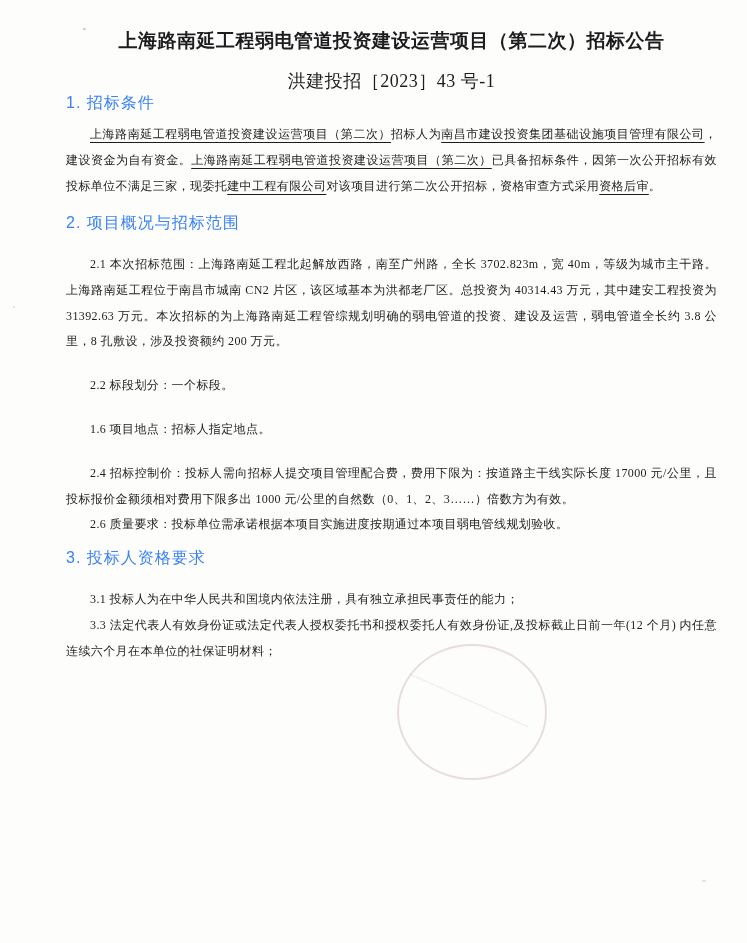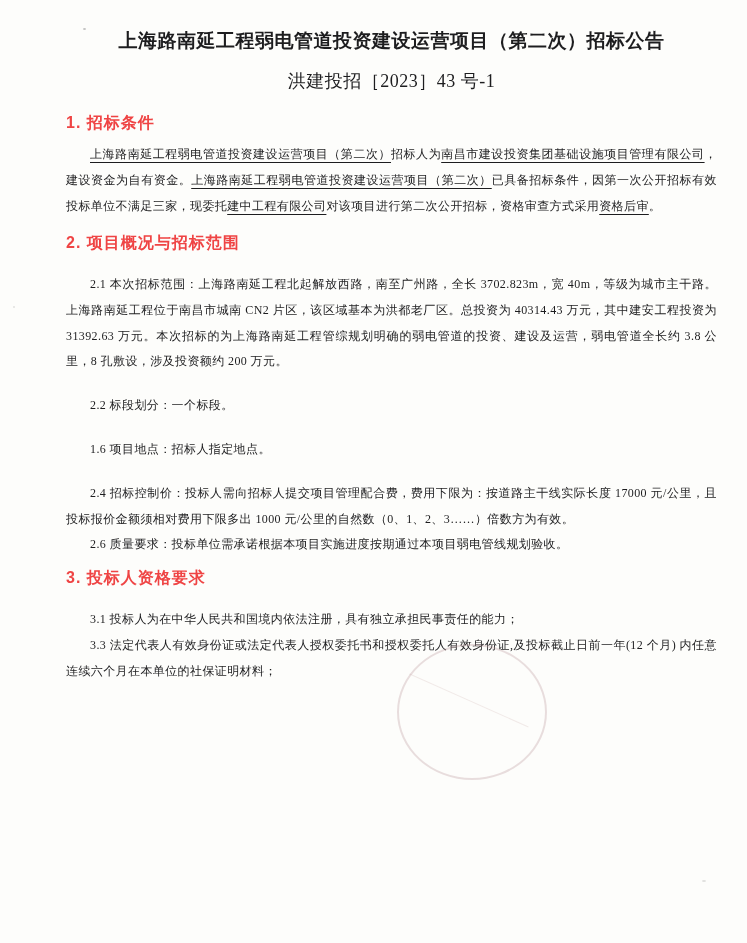--- a/index.html
+++ b/index.html
@@ -29,23 +29,23 @@
   .doc-number {
     font-size: 18px;
     font-weight: normal;
     text-align: center;
     margin-top: 14px;
     letter-spacing: 0.5px;
   }
   .section-heading {
     font-family: "Liberation Sans", "DejaVu Sans", sans-serif;
     font-size: 16px;
-    font-weight: bold;
-    color: #ef4444;
-    margin: 20px 0 0 0;
+    font-weight: normal;
+    color: #3b82f6;
+    margin: 0 0 0 0;
     letter-spacing: 1px;
   }
   .section-heading.s2 { margin-top: 13px; }
   .section-heading.s3 { margin-top: 12px; }
   .para {
     font-size: 12px;
     line-height: 2.16;
     text-align: justify;
     text-indent: 2em;
     margin: 0;

